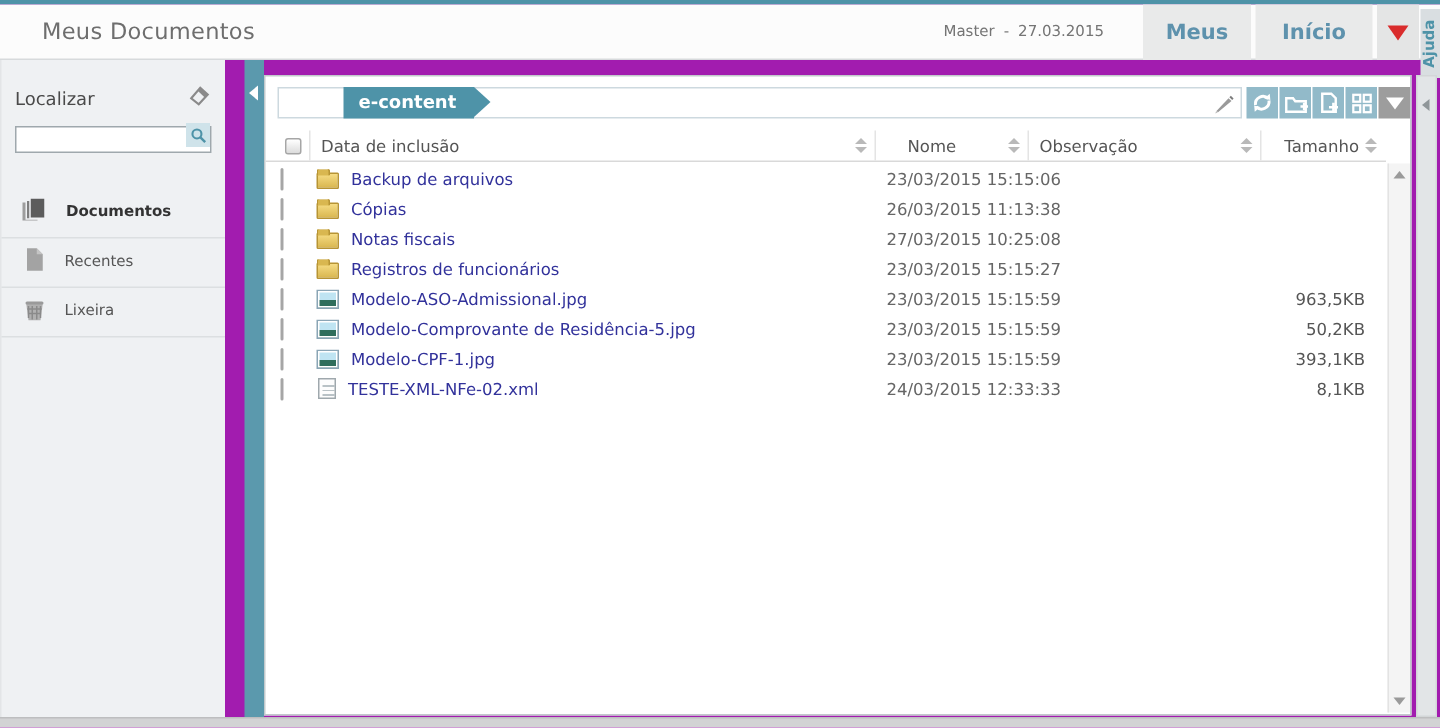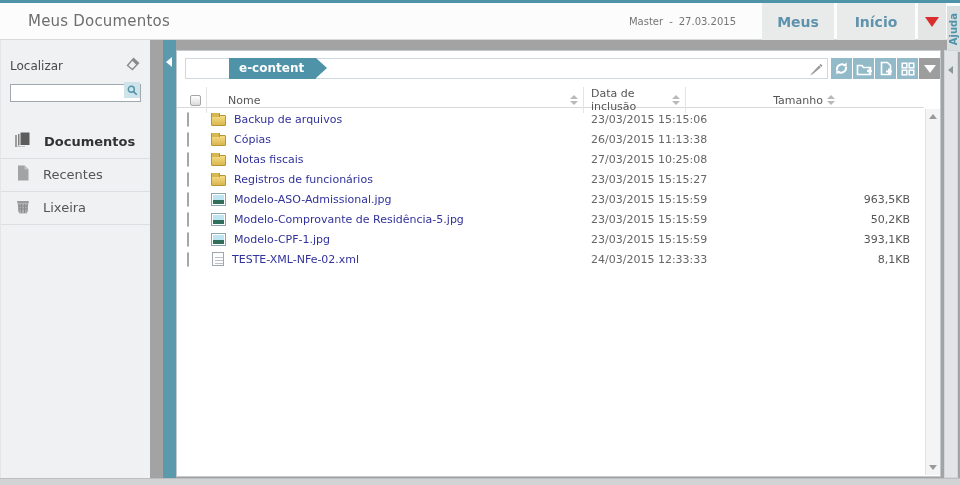--- a/index.html
+++ b/index.html
@@ -1,18 +1,18 @@
 <!DOCTYPE html>
 <html><head>
 <meta charset="utf-8">
 <style>
   * { margin:0; padding:0; box-sizing:border-box; }
   html,body { width:960px; height:485px; background:#fff; }
   body { font-family:"DejaVu Sans","Liberation Sans",sans-serif; overflow:hidden; }
-  .window { position:relative; width:960px; height:485px; background:#a3a3a3; overflow:hidden; }
+  .window { position:relative; width:960px; height:485px; background:#a21caf; overflow:hidden; }
 
   
   .topline { position:absolute; top:0; left:0; right:0; height:3px; background:#4e93a8; }
   .header { position:absolute; top:3px; left:0; right:0; height:37px; background:#fcfcfc; border-bottom:1px solid #d7dadc; }
   .page-title { position:absolute; left:28px; top:9px; font-size:15px; color:#6e6e6e; letter-spacing:.2px; }
   .header-right { position:absolute; right:14px; top:0; height:37px; display:flex; align-items:stretch; }
   .user-info { align-self:center; font-size:10px; color:#757575; margin-right:20px; white-space:nowrap; }
   .user-info span { margin:0 3px; }
   .hbtn { border:none; background:#e9eaea; color:#5e92ad; font-weight:bold; font-size:14px; width:72px; margin-left:3px; cursor:pointer; font-family:inherit; }
   .hbtn.home { width:78px; }
@@ -23,21 +23,21 @@
 
   
   .sidebar { position:absolute; left:0; top:40px; width:150px; bottom:7px; background:#eff1f3; border-left:1px solid #e3e5e7; }
   .search-area { padding:16px 9px 0 9px; }
   .search-head { display:flex; justify-content:space-between; align-items:center; }
   .search-label { font-size:12px; color:#4a4a4a; }
   .search-row { position:relative; margin-top:6px; }
   .search-input { width:100%; height:18px; border:1px solid #9fa8ad; font-size:11px; padding:1px 20px 1px 4px; background:#fff; font-family:inherit; }
   .search-btn { position:absolute; right:1px; top:1px; width:16px; height:16px; border:none; background:#cfe3ea; cursor:pointer; display:flex; align-items:center; justify-content:center; padding:0; }
   .nav { margin-top:24px; }
-  .nav-item { height:33px; display:flex; align-items:center; gap:11px; padding-left:13px; border-bottom:1px solid #dcdfe1; font-size:13px; color:#555; cursor:pointer; }
+  .nav-item { height:33px; display:flex; align-items:center; gap:11px; padding-left:13px; border-bottom:1px solid #dcdfe1; font-size:10px; color:#555; cursor:pointer; }
   .nav-item.active .nav-label { font-weight:bold; color:#333; }
 
   
   .split-bar { position:absolute; left:163px; top:40px; width:13px; bottom:7px; background:#5b99ad; cursor:pointer; }
   .split-tri { position:absolute; top:17px; left:3px; width:0; height:0; border-top:5px solid transparent; border-bottom:5px solid transparent; border-right:6px solid #fff; }
 
   
   .main-panel { position:absolute; left:176px; top:50px; width:765px; height:427px; background:#fff; border:1px solid #c2c9cc; }
 
   .path-field { position:absolute; left:8px; top:7px; width:643px; height:21px; background:#fff; border:1px solid #cdd9df; }
@@ -215,29 +215,36 @@
         </svg>
     </button>
     <button class="tbtn b5">
         <span class="drop-tri"></span>
       </button>
 
     <div class="thead">
       <div class="th cb">
           <span class="cbx" style="margin-left:3px"></span>
         </div>
+      <div class="th c2">
+        <span class="lbl">Data de inclusão</span>
+        <span class="sort">
+            <i class="s-up"></i>
+            <i class="s-dn"></i>
+          </span>
+      </div>
       <div class="th">
         <span class="lbl">Nome</span>
         <span class="sort">
             <i class="s-up"></i>
             <i class="s-dn"></i>
           </span>
       </div>
-      <div class="th c2">
-        <span class="lbl">Data de inclusão</span>
+      <div class="th c3">
+        <span class="lbl">Observação</span>
         <span class="sort">
             <i class="s-up"></i>
             <i class="s-dn"></i>
           </span>
       </div>
       <div class="th last">
         <span class="lbl">Tamanho</span>
         <span class="sort">
             <i class="s-up"></i>
             <i class="s-dn"></i>

